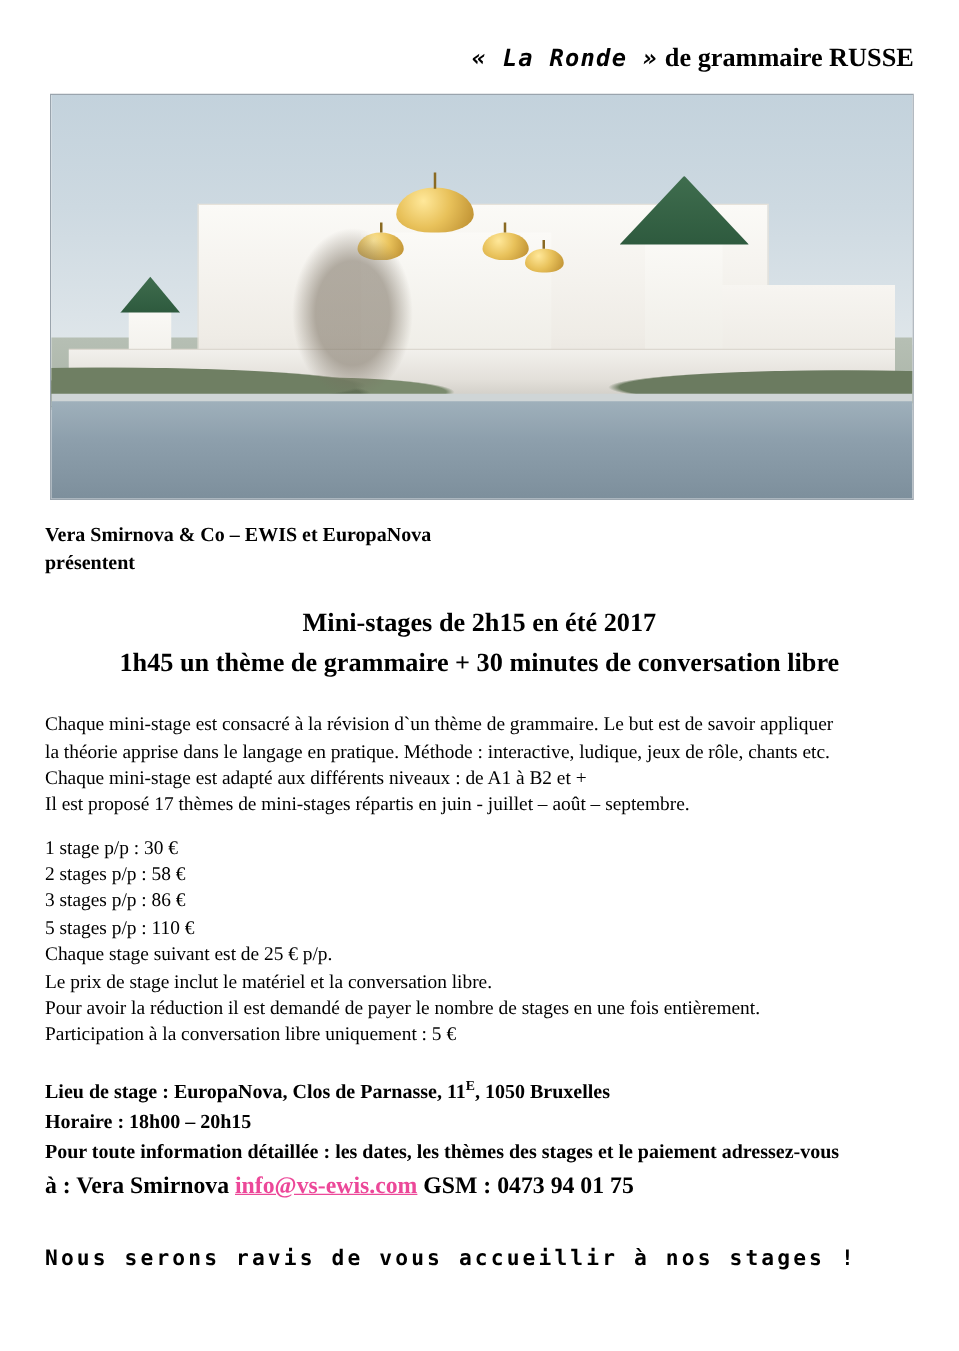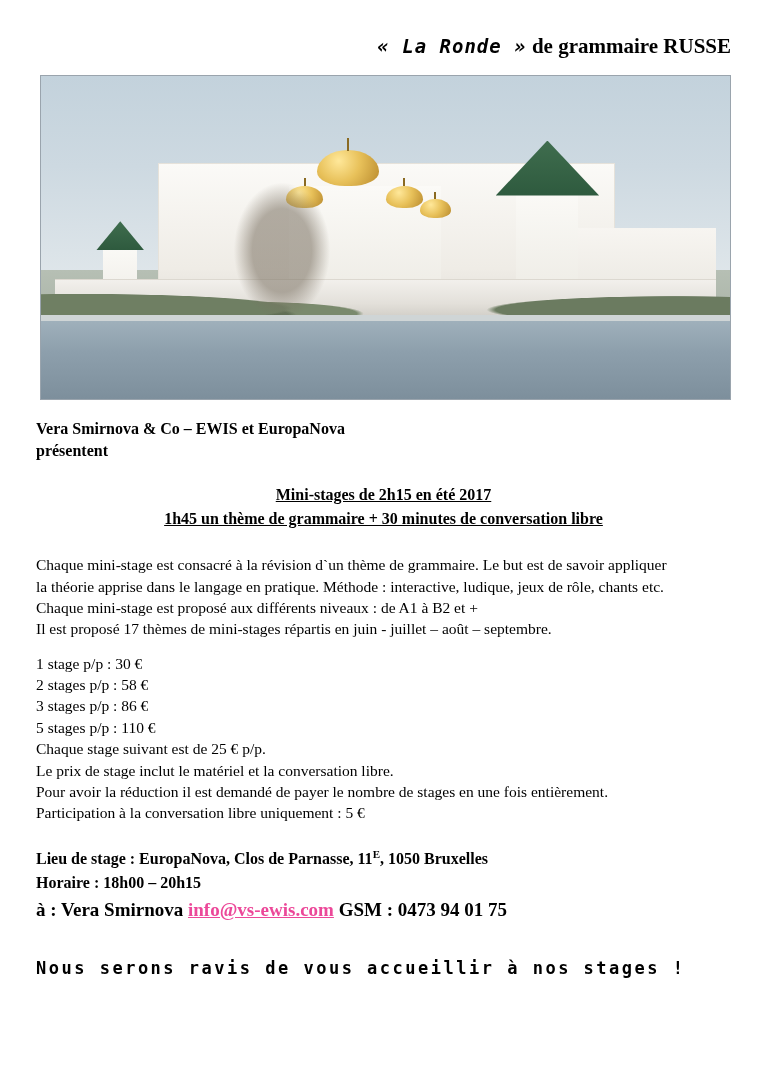--- a/index.html
+++ b/index.html
@@ -155,24 +155,23 @@
     font-weight: bold;
     font-size: 16px;
     margin-top: 18px;
     line-height: 1.35;
   }
 
   
   .headline {
     text-align: center;
     font-weight: bold;
-    font-size: 16px;
+    font-size: 21px;
     margin-top: 22px;
     line-height: 1.5;
-    text-decoration: underline;
   }
 
   
   .body-block {
     font-size: 15.5px;
     line-height: 1.38;
     margin-top: 23px;
   }
   .body-block p { margin: 0; }
   .gap { height: 13px; }
@@ -248,40 +247,41 @@
   </div>
 
   <div class="headline">
     <div>Mini-stages de 2h15 en été 2017</div>
     <div>1h45 un thème de grammaire + 30 minutes de conversation libre</div>
   </div>
 
   <div class="body-block">
     <p>Chaque mini-stage est consacré à la révision d`un thème de grammaire. Le but est de savoir appliquer</p>
     <p>la théorie apprise dans le langage en pratique. Méthode : interactive, ludique, jeux de rôle, chants etc.</p>
-    <p>Chaque mini-stage est proposé aux différents niveaux : de A1 à B2 et +</p>
+    <p>Chaque mini-stage est adapté aux différents niveaux : de A1 à B2 et +</p>
     <p>Il est proposé 17 thèmes de mini-stages répartis en juin - juillet – août – septembre.</p>
 
     <div class="gap"></div>
 
     <p>1 stage   p/p : 30 €</p>
     <p>2 stages p/p : 58 €</p>
     <p>3 stages p/p : 86 €</p>
     <p>5 stages p/p : 110 €</p>
     <p>Chaque stage suivant est de 25 € p/p.</p>
     <p>Le prix de stage inclut le matériel  et la conversation libre.</p>
     <p>Pour avoir la réduction il est demandé de payer le nombre de stages en une fois entièrement.</p>
     <p>Participation à la conversation libre uniquement : 5 €</p>
   </div>
 
   <div class="info-block">
     <div>
       <span>Lieu de stage : </span><span>EuropaNova, Clos de Parnasse, 11</span><span class="sup">E</span><span>, 1050 Bruxelles</span>
     </div>
     <div>Horaire : 18h00 – 20h15</div>
+    <div>Pour toute information détaillée : les dates, les thèmes des stages  et le paiement adressez-vous</div>
   </div>
 
   <div class="contact-line">
     <span>à : Vera Smirnova</span>
     <a class="email" href="#">info@vs-ewis.com</a>
     <span class="gsm">GSM : 0473 94 01 75</span>
   </div>
 
   <div class="closing">Nous serons ravis de vous accueillir à nos stages !</div>
 

